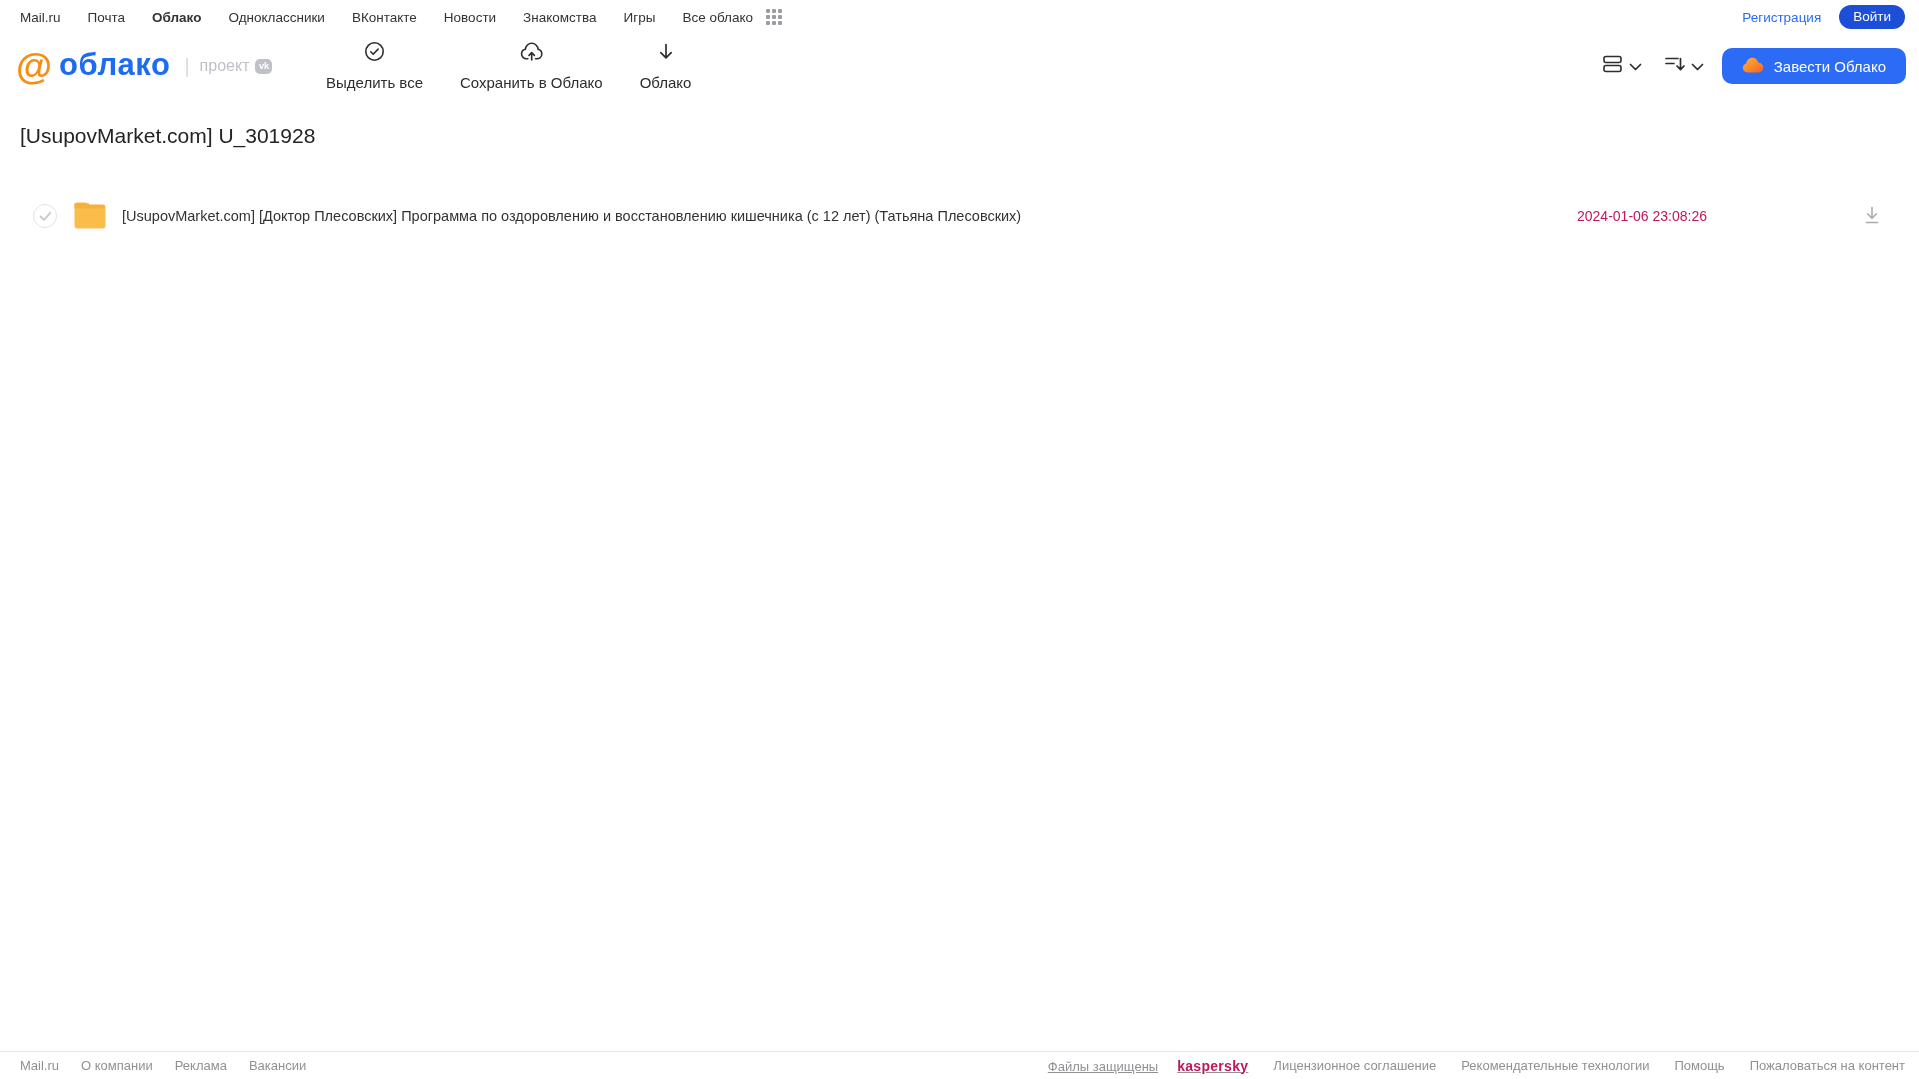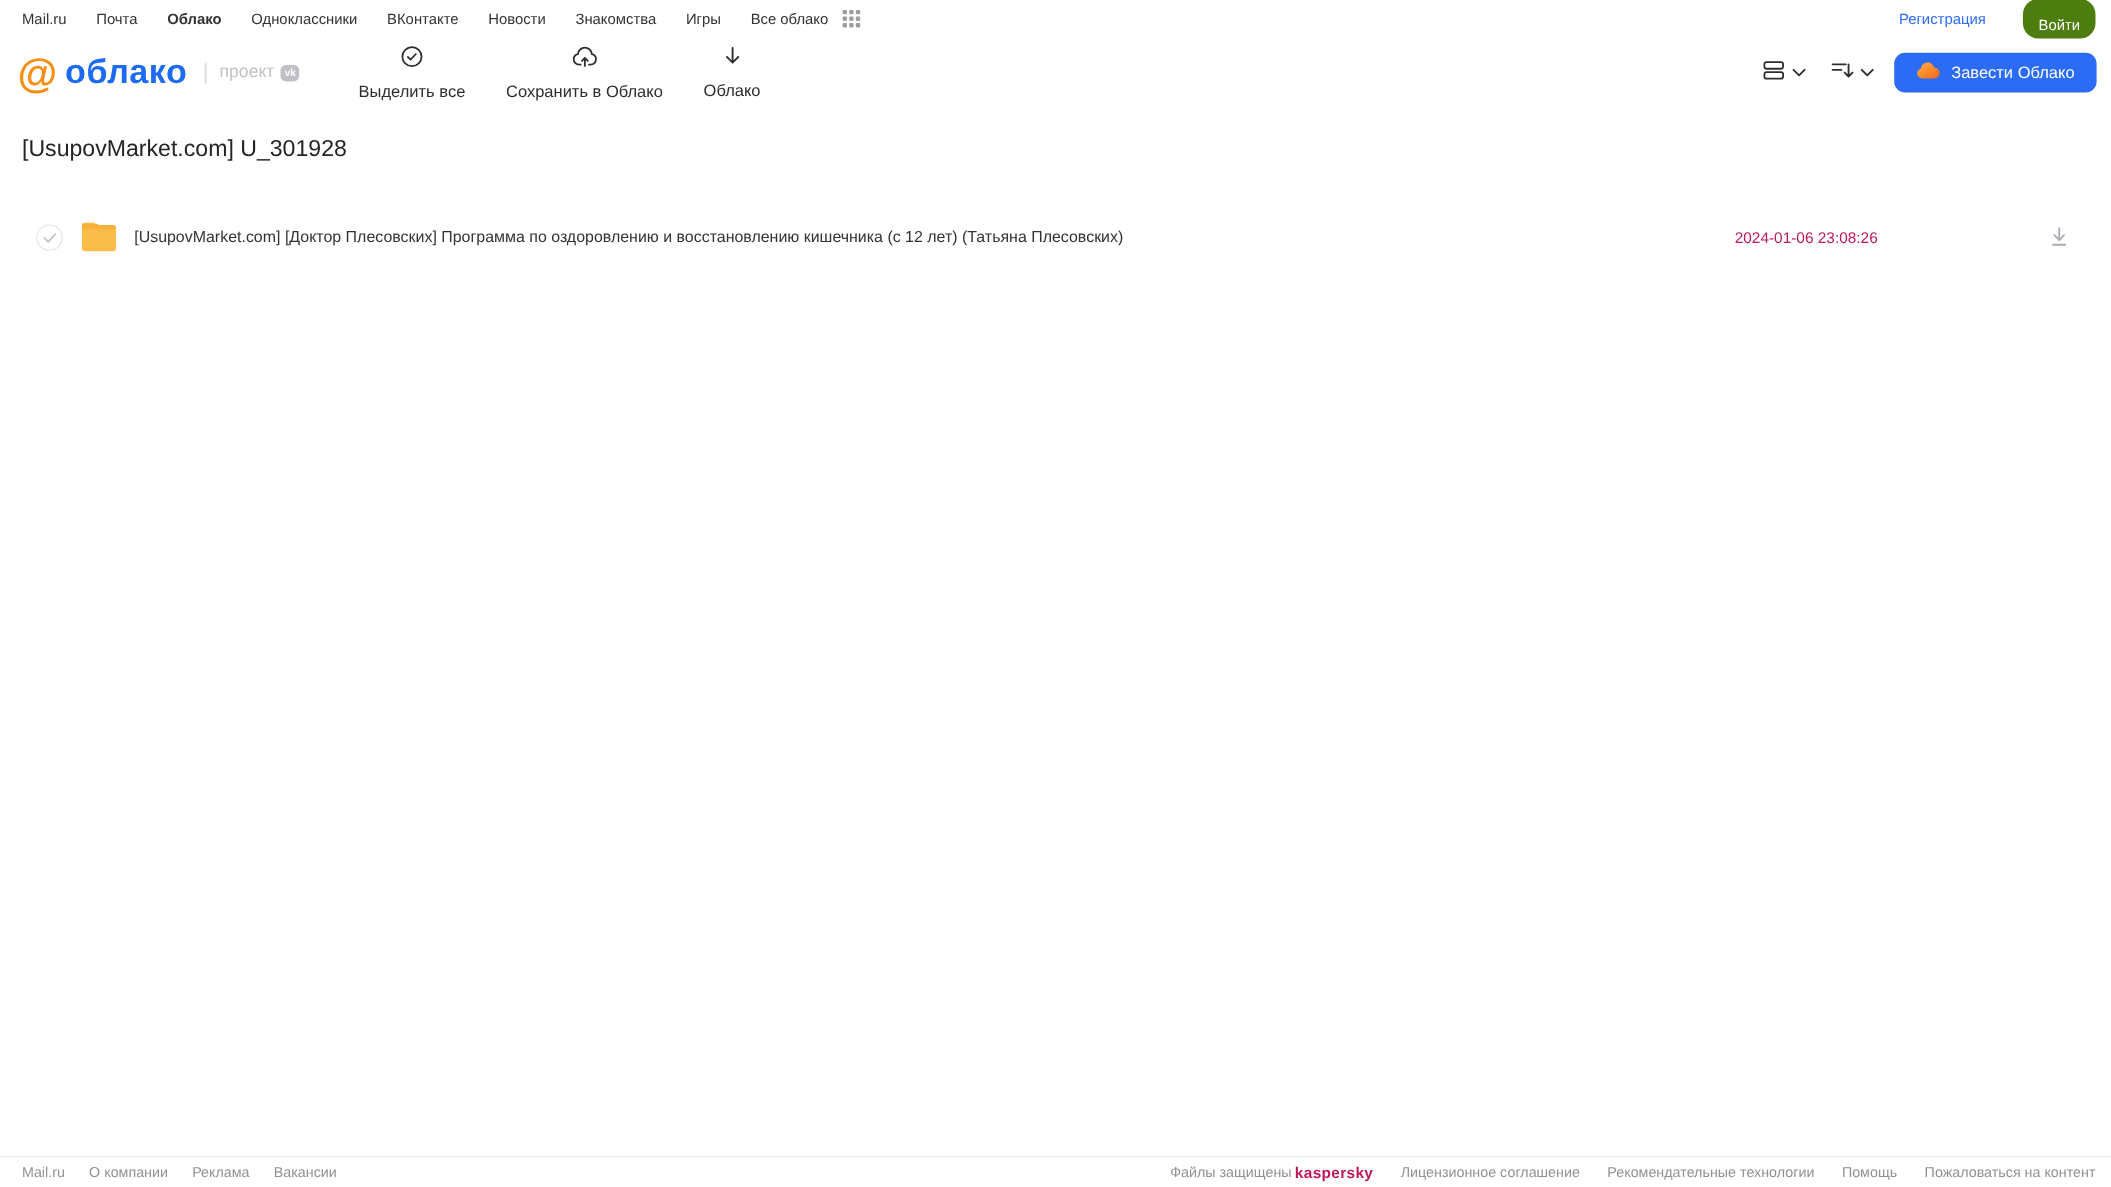--- a/index.html
+++ b/index.html
@@ -7,24 +7,24 @@
     font-family:"Liberation Sans", sans-serif; color:#2c2d2e; }
 
   
   .portal-nav { position:absolute; top:0; left:0; width:1919px; height:34px;
     display:flex; align-items:center; padding:0 14px 0 20px; font-size:13.5px; color:#333; }
   .portal-nav .links { display:flex; align-items:center; gap:27px; }
   .portal-nav a { text-decoration:none; color:#333; cursor:pointer; white-space:nowrap; }
   .portal-nav .active { font-weight:bold; }
   .grid-icon { display:inline-grid; grid-template-columns:repeat(3,4px); grid-gap:2px; margin-left:-14px; cursor:pointer; }
   .grid-icon i { width:4px; height:4px; background:#9b9da1; border-radius:1px; }
-  .portal-right { margin-left:auto; display:flex; align-items:center; gap:34px; }
+  .portal-right { margin-left:auto; display:flex; align-items:center; gap:18px; }
   .reg-link { color:#2b6bf6 !important; font-size:13.5px; }
-  .login-btn { background:#4d7c0f; color:#fff; border:none; border-radius:14px;
-    font-size:13.5px; padding:16px 14px 5px; cursor:pointer; font-family:inherit; }
+  .login-btn { background:#1d4ed8; color:#fff; border:none; border-radius:14px;
+    font-size:13.5px; padding:4px 14px 5px; cursor:pointer; font-family:inherit; }
 
   
   .app-header { position:absolute; top:34px; left:0; width:1919px; height:64px;
     display:flex; align-items:center; padding:0 13px 0 16px; }
   .logo { display:flex; align-items:center; width:302px; flex:0 0 302px; cursor:pointer; }
   .logo .at { font-size:37px; font-weight:bold; color:#f88e11; line-height:1; margin-right:7px; }
   .logo .brand { font-size:31px; font-weight:bold; color:#1d6bf3; letter-spacing:.5px; line-height:1; padding-bottom:4px; }
   .logo .sep { color:#d9dade; font-size:20px; margin:0 10px 0 14px; font-weight:300; }
   .logo .project { color:#bfc1c7; font-size:16px; margin-right:6px; }
   .vk-badge { width:17px; height:15px; border-radius:5px; background:#bfc1c7; color:#fff;
@@ -48,21 +48,21 @@
   .file-name { position:absolute; left:122px; top:14px; font-size:14.5px; color:#333; white-space:nowrap; }
   .file-date { position:absolute; right:212px; top:14px; font-size:14px; color:#be185d; }
   .row-download { position:absolute; right:38px; top:12px; cursor:pointer; }
 
   
   .footer { position:absolute; left:0; bottom:0; width:1919px; height:28px; border-top:1px solid #e6e7e9;
     display:flex; align-items:center; padding:0 14px 0 20px; font-size:13px; color:#8f9195; }
   .footer a { color:#8f9195; text-decoration:none; cursor:pointer; white-space:nowrap; }
   .footer .left { display:flex; gap:22px; }
   .footer .right { margin-left:auto; display:flex; align-items:center; gap:25px; }
-  .protected { display:flex; align-items:flex-start; gap:3px; }
+  .protected { display:flex; align-items:flex-end; gap:19px;text-decoration:underline; }
   .kaspersky { color:#be185d; font-weight:bold; font-size:14px; letter-spacing:.3px; }
 </style>
 </head>
 <body>
 
 <div class="portal-nav">
   <div class="links">
     <a>Mail.ru</a>
     <a>Почта</a>
     <a class="active">Облако</a>

